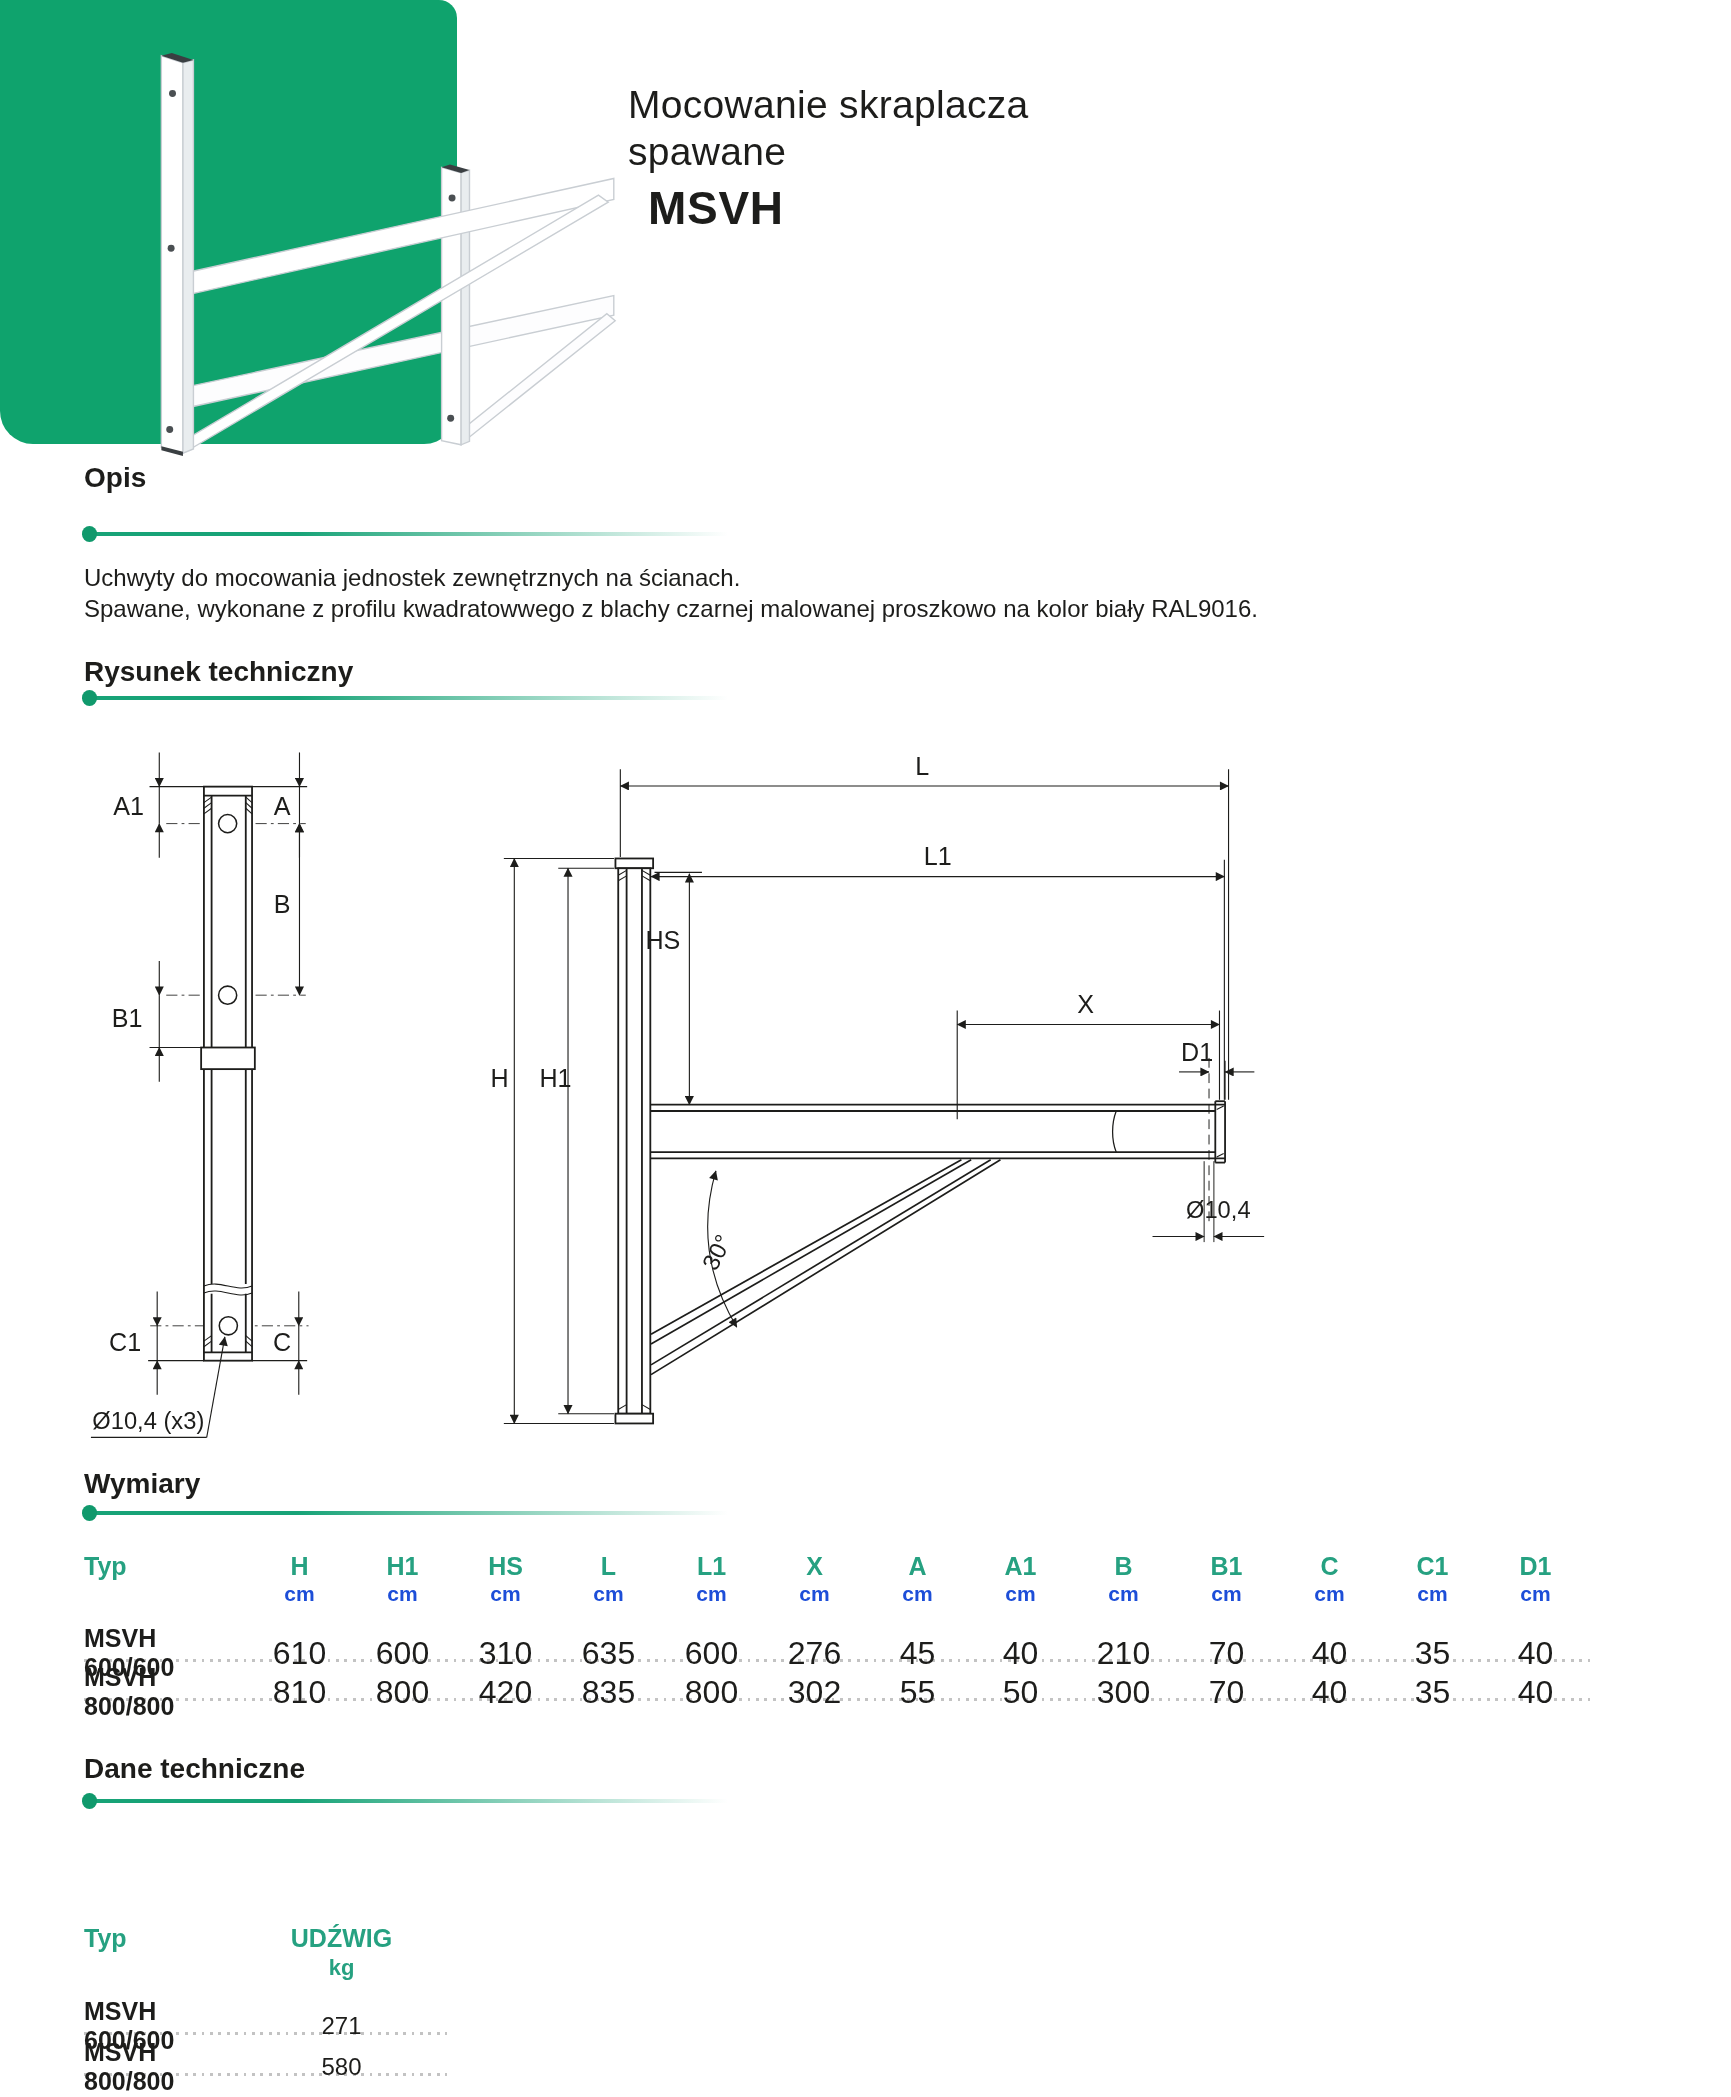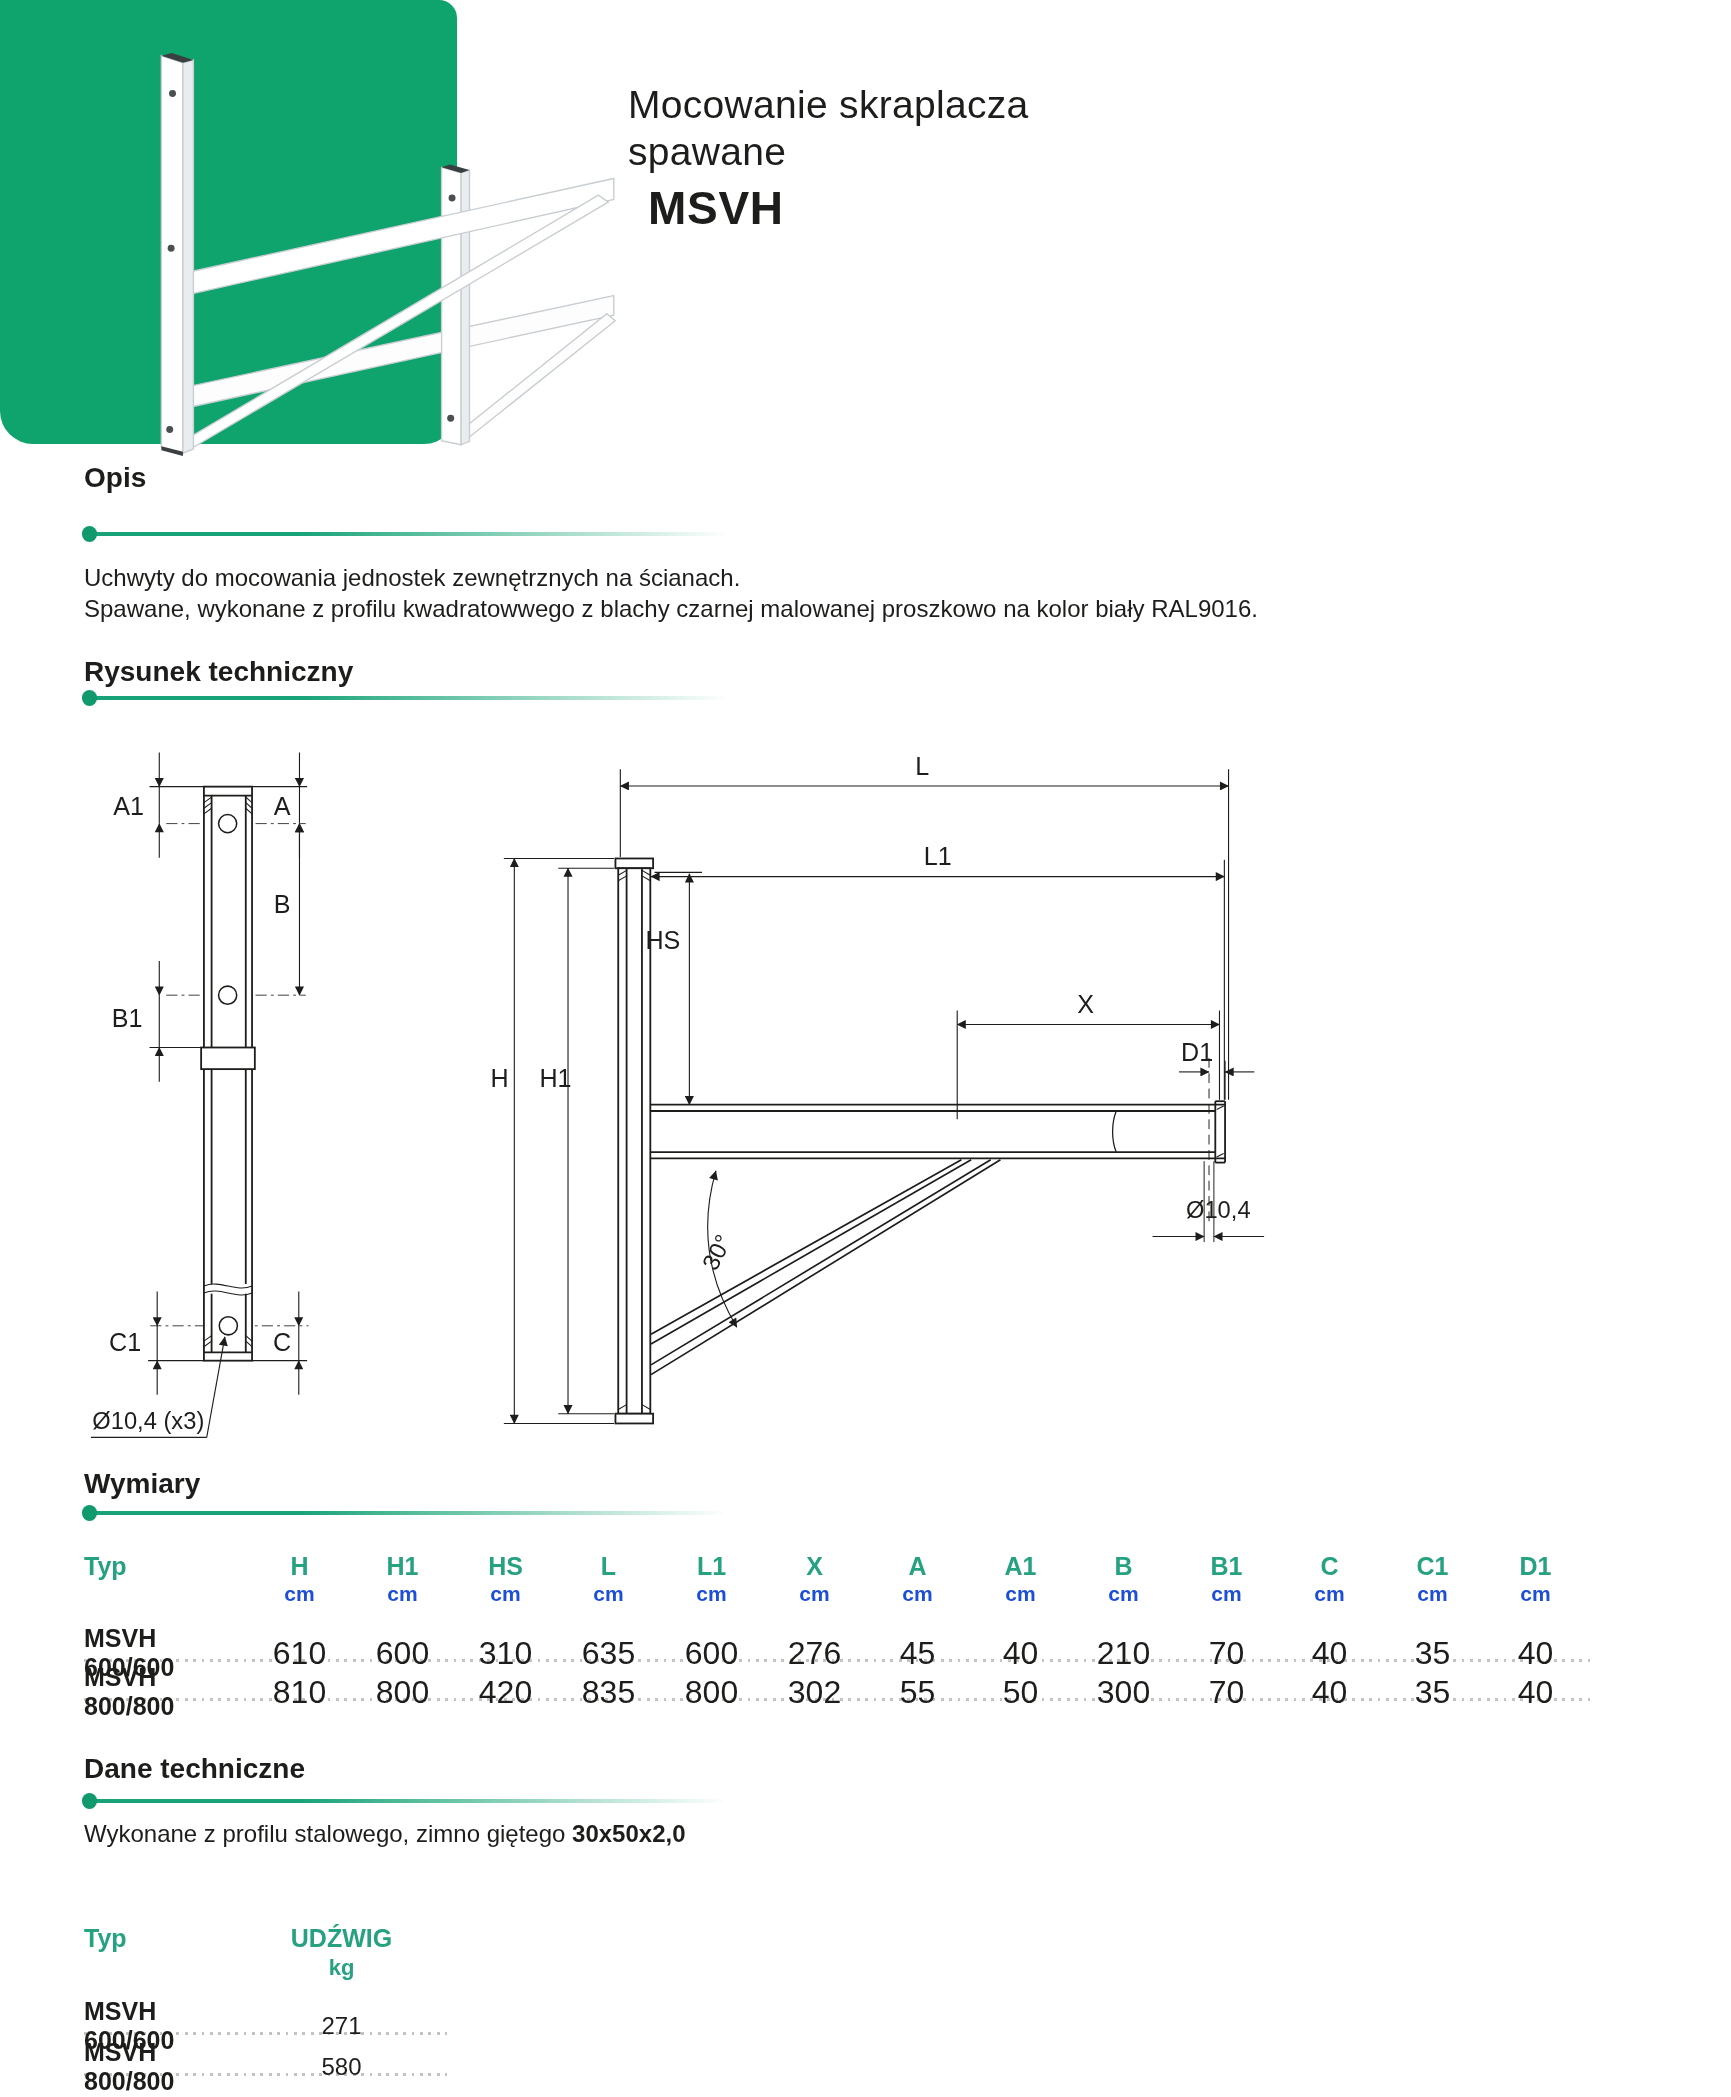--- a/index.html
+++ b/index.html
@@ -404,21 +404,20 @@
       <div class="val">40</div>
       <div class="val">35</div>
       <div class="val">40</div>
     </div>
     <div class="dots"></div>
   </div>
 
   <div class="sec-heading" style="top:1753px">Dane techniczne</div>
   <div class="rule" style="top:1799px"></div>
   <div class="body-text" style="top:1818px;width:1535px">
-    <div><span>Wykonane z profilu stalowego, zimno giętego </span><b>30x50x2,0</b></div>
   </div>
 
   <div class="ud-table">
     <div class="ud-head">
       <div class="ud-typ-h">Typ</div>
       <div class="ud-col">
         <span class="lab">UDŹWIG</span>
         <span class="unit">kg</span>
       </div>
     </div>

